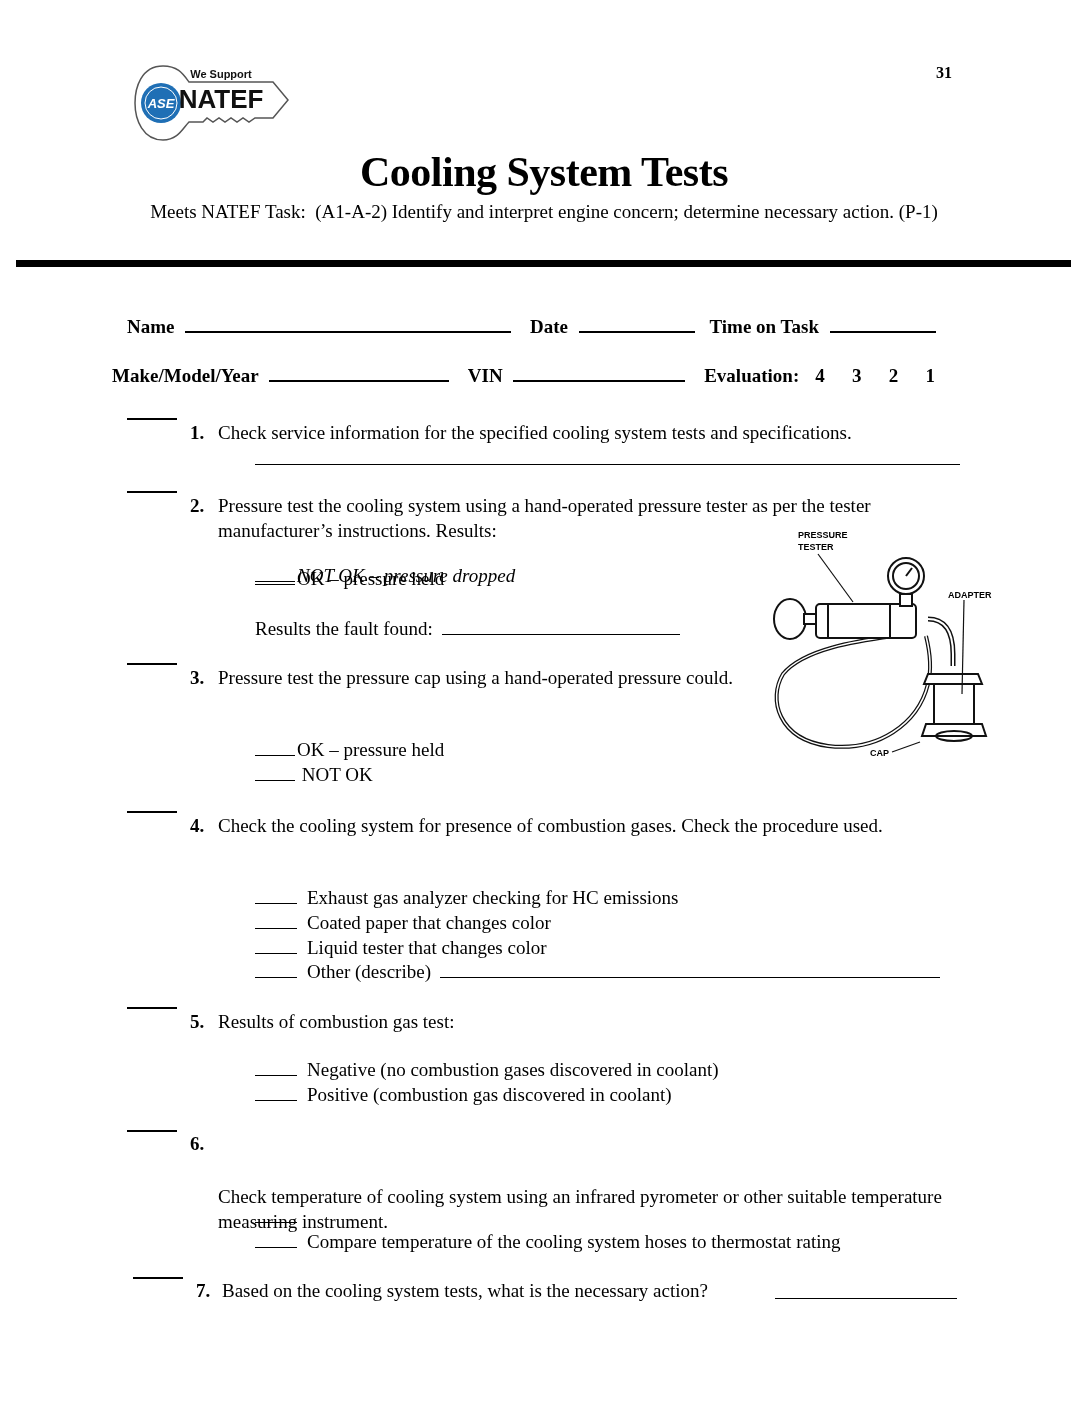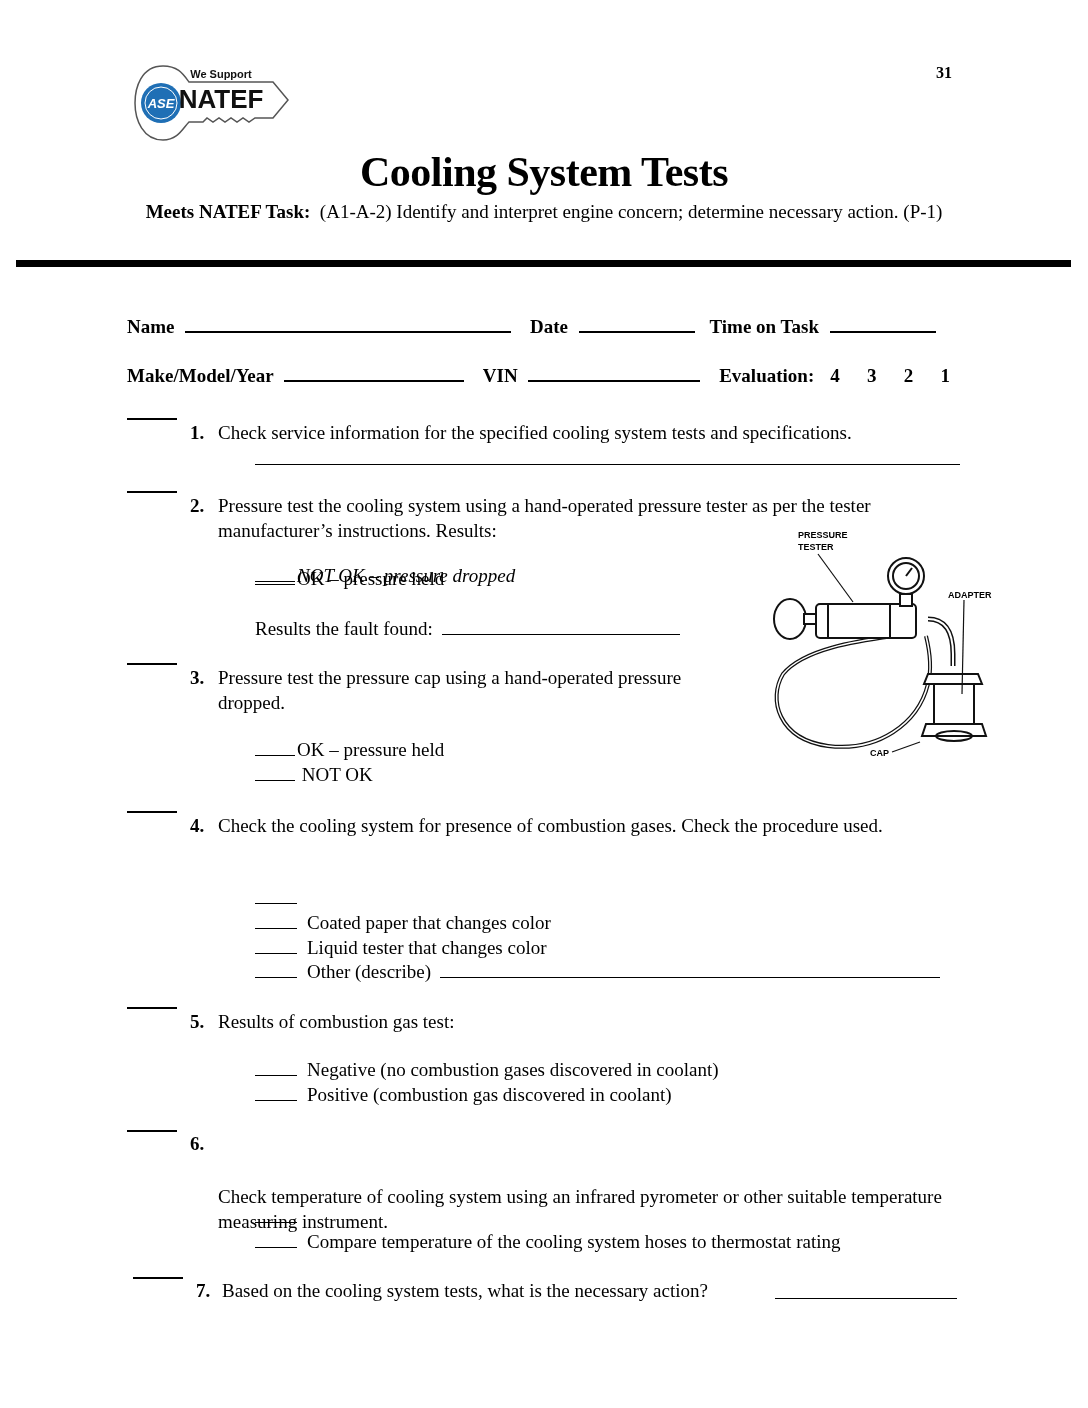--- a/index.html
+++ b/index.html
@@ -5,21 +5,21 @@
   html, body { margin: 0; padding: 0; background: #ffffff; }
   body {
     width: 1088px; height: 1408px; position: relative; overflow: hidden;
     font-family: "Liberation Serif", "DejaVu Serif", serif; color: #000;
   }
   .abs { position: absolute; }
   .page-number { left: 936px; top: 64px; font-size: 16px; font-weight: bold; }
   .logo { left: 133px; top: 58px; width: 160px; height: 90px; }
   .title { left: 0; width: 1088px; top: 148px; text-align: center; font-size: 42px; font-weight: bold; letter-spacing: -0.5px; }
   .subtitle { left: 140px; width: 808px; top: 199px; text-align: center; font-size: 19px; line-height: 25px; }
-  .subtitle b { font-weight: bold; }
+  .subtitle b { font-weight: normal; }
   .rule { left: 16px; top: 260px; width: 1055px; height: 7px; background: #000; }
 
   .field-row { font-size: 19px; font-weight: bold; white-space: nowrap; margin-top: 18px; }
   .blank { display: inline-block; border-bottom: 2px solid #000; vertical-align: baseline; height: 16px; }
   .eval-num { display: inline-block; width: 32px; text-align: center; }
 
   .item { font-size: 19px; line-height: 25px; }
   .item-blank { position: absolute; width: 50px; border-bottom: 2px solid #000; }
   .item-num { position: absolute; font-weight: bold; }
   .item-text { position: absolute; }
@@ -55,21 +55,21 @@
 
 <div class="abs field-row" style="left:127px; top:297px;">
   <span>Name</span>
   <span class="blank" style="width:326px; margin-left:6px;"></span>
   <span style="margin-left:14px;">Date</span>
   <span class="blank" style="width:116px; margin-left:6px;"></span>
   <span style="margin-left:10px;">Time on Task</span>
   <span class="blank" style="width:106px; margin-left:6px;"></span>
 </div>
 
-<div class="abs field-row" style="left:127px; top:346px;">
+<div class="abs field-row" style="left:112px; top:346px;">
   <span>Make/Model/Year</span>
   <span class="blank" style="width:180px; margin-left:6px;"></span>
   <span style="margin-left:14px;">VIN</span>
   <span class="blank" style="width:172px; margin-left:6px;"></span>
   <span style="margin-left:14px;">Evaluation:</span>
   <span class="eval-num">4</span>
   <span class="eval-num">3</span>
   <span class="eval-num">2</span>
   <span class="eval-num">1</span>
 </div>
@@ -93,21 +93,21 @@
   </div>
   <div class="sub" style="left:255px; top:616px;">
     <span>Results the fault found:</span>
     <span class="sub-blank" style="width:238px; margin-left:4px;"></span>
   </div>
 </div>
 
 <div class="abs item" style="left:0; top:0;">
   <div class="item-blank" style="left:127px; top:663px;"></div>
   <div class="item-num" style="left:190px; top:665px;">3.</div>
-  <div class="item-text" style="left:218px; top:665px; width:530px;">Pressure test the pressure cap using a hand-operated pressure dropped.</div>
+  <div class="item-text" style="left:218px; top:665px; width:530px;">Pressure test the pressure cap using a hand-operated pressure could.</div>
   <div class="sub" style="left:255px; top:737px;">
     <span class="sub-blank" style="width:40px; margin-right:2px;"></span><span>OK – pressure held</span>
   </div>
   <div class="sub" style="left:255px; top:762px;">
     <span class="sub-blank" style="width:40px; margin-right:2px;"></span><span style="white-space:pre;"> NOT OK</span>
   </div>
 </div>
 
 <div class="abs diagram">
   <svg width="240" height="240" viewBox="0 0 240 240">
@@ -145,21 +145,21 @@
     <text x="180" y="74">ADAPTER</text>
     <text x="102" y="232">CAP</text>
   </svg>
 </div>
 
 <div class="abs item" style="left:0; top:0;">
   <div class="item-blank" style="left:127px; top:811px;"></div>
   <div class="item-num" style="left:190px; top:813px;">4.</div>
   <div class="item-text" style="left:218px; top:813px; width:720px;">Check the cooling system for presence of combustion gases.  Check the procedure used.</div>
   <div class="sub" style="left:255px; top:885px;">
-    <span class="sub-blank" style="margin-right:10px;"></span>
+    <span class="sub-blank" style="margin-right:10px;"></span><span>Exhaust gas analyzer checking for HC emissions</span>
   </div>
   <div class="sub" style="left:255px; top:910px;">
     <span class="sub-blank" style="margin-right:10px;"></span><span>Coated paper that changes color</span>
   </div>
   <div class="sub" style="left:255px; top:935px;">
     <span class="sub-blank" style="margin-right:10px;"></span><span>Liquid tester that changes color</span>
   </div>
   <div class="sub" style="left:255px; top:959px;">
     <span class="sub-blank" style="margin-right:10px;"></span><span>Other (describe)</span>
     <span class="sub-blank" style="width:500px; margin-left:4px;"></span>

